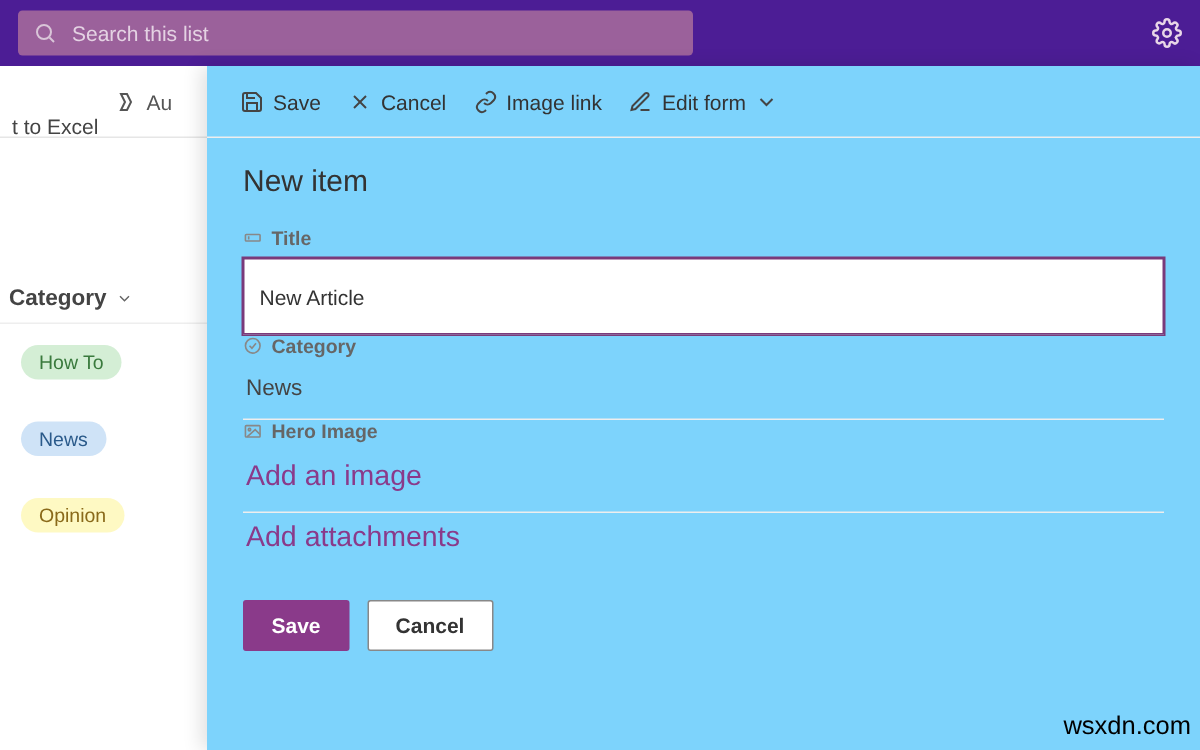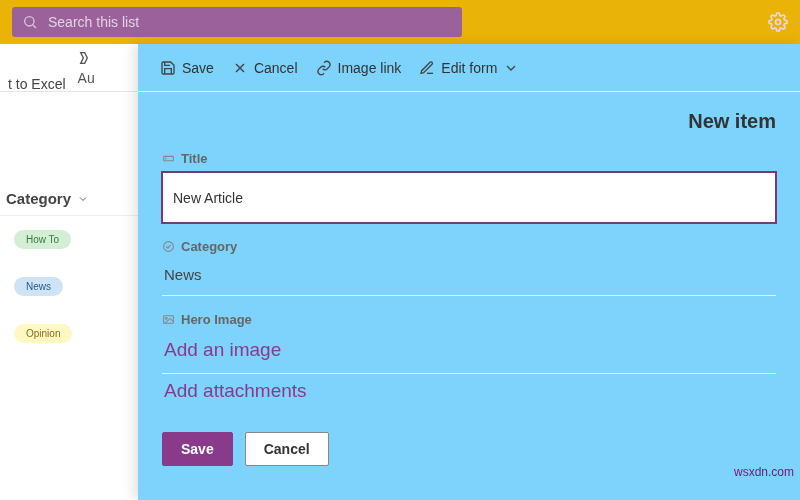--- a/index.html
+++ b/index.html
@@ -1,59 +1,59 @@
 <!DOCTYPE html>
 <html><head>
 <meta charset="utf-8">
 <style>
   * { box-sizing: border-box; margin: 0; padding: 0; font-family: "Segoe UI", Arial, sans-serif; }
   body { width: 800px; height: 500px; overflow: hidden; background: #fff; position: relative; }
 
   
-  .topbar { height: 44px; background: #eab308; display: flex; align-items: center; padding: 0 12px; gap: 12px; }
+  .topbar { height: 44px; background: #4c1d95; display: flex; align-items: center; padding: 0 12px; gap: 12px; }
   .searchbox { flex: 0 0 450px; height: 30px; background: #9b619b; border-radius: 3px; display: flex; align-items: center; padding: 0 10px; gap: 10px; color: #d9c5d8; cursor: text; }
   .searchbox svg { width: 16px; height: 16px; }
   .searchbox span { font-size: 14px; color: #e4d2e3; }
   .topbar-spacer { flex: 1; }
   .gear { width: 20px; height: 20px; color: #e8d6e7; cursor: pointer; display:flex; align-items:center; justify-content:center;}
 
   
   .subbar { height: 48px; background: #fff; border-bottom: 1px solid #e6e6e6; display: flex; align-items: center; padding: 0 8px; gap: 12px; color: #555; font-size: 14px; }
   .subbar .truncated { color: #444; white-space: nowrap; margin-top: 32px; }
-  .subbar .tool { display:flex; align-items:center; gap:4px;flex-direction:column; }
+  .subbar .tool { display:flex; align-items:flex-end; gap:4px; }
   .subbar svg { width:16px; height:16px; }
 
   
   .leftcol { position: absolute; left: 0; top: 92px; width: 138px; padding-top: 90px; }
   .cathead { display:flex; align-items:center; gap:6px; font-size:15px; font-weight:600; color:#444; padding:8px 6px; border-bottom:1px solid #eee;}
   .cathead svg{width:12px;height:12px;}
-  .pill { display:inline-block; margin:14px 0 14px 14px; padding:4px 12px; border-radius:12px; font-size:10px; }
+  .pill { display:inline-block; margin:14px 0 14px 14px; padding:4px 12px; border-radius:12px; font-size:13px; }
   .pill.green{ background:#d4eed5; color:#3a7a3d;}
   .pill.blue{ background:#cfe3f7; color:#2a5a8a;}
   .pill.yellow{ background:#fef9c3; color:#8a6a1a;}
 
   
   .panel { position:absolute; left:138px; top:44px; right:0; bottom:0; background:#7dd3fc; box-shadow:-4px 0 12px rgba(0,0,0,0.12); display:flex; flex-direction:column; }
   .panel-toolbar { height:48px; display:flex; align-items:center; gap:18px; padding:0 22px; border-bottom:1px solid #eee; color:#333; font-size:14px;}
   .panel-toolbar .tool { display:flex; align-items:center; gap:6px; cursor:pointer; }
   .panel-toolbar svg { width:16px; height:16px; stroke:#444; }
   .panel-body { padding:18px 24px; overflow:auto; }
-  .panel-title { font-size:20px; font-weight:700; color:#333; margin-bottom:18px;text-align:right; }
+  .panel-title { font-size:20px; font-weight:400; color:#333; margin-bottom:18px; }
 
-  .field-label{ display:flex; align-items:center; gap:6px; font-size:13px; font-weight:700; color:#666; margin-top:16px; margin-bottom:6px;}
+  .field-label{ display:flex; align-items:center; gap:6px; font-size:13px; font-weight:700; color:#666; margin-bottom:6px;}
   .field-label svg{width:13px;height:13px; stroke:#888;}
   input.title-input{ width:100%; height:51px; border:1px solid #7a3a7a; outline:1px solid #7a3a7a; padding:0 10px; font-size:14px; color:#333;}
   .field-value{ font-size:15px; color:#444; padding:6px 2px 12px 2px; border-bottom:1px solid #eee;}
   .link-action{ font-size:19px; color:#8a3a8a; padding:6px 2px 12px 2px; border-bottom:1px solid #eee; cursor:pointer;}
   .btnrow{ display:flex; gap:12px; margin-top:18px;}
   .btn{ height:34px; padding:0 18px; font-size:14px; font-weight:600; border-radius:2px; cursor:pointer; display:flex; align-items:center;}
   .btn.primary{ background:#8a3a8a; color:#fff; border:1px solid #8a3a8a;}
   .btn.secondary{ background:#fff; color:#333; border:1px solid #888;}
 
-  .watermark{ position:absolute; right:6px; bottom:21px; font-size:12px; color:#701a75;}
+  .watermark{ position:absolute; right:6px; bottom:6px; font-size:17px; color:#000000;}
 </style>
 </head>
 <body>
 
 <div class="topbar">
   <div class="searchbox">
     <svg viewBox="0 0 24 24" fill="none" stroke="currentColor" stroke-width="2">
         <circle cx="11" cy="11" r="7"></circle>
         <line x1="21" y1="21" x2="16.5" y2="16.5"></line>
       </svg>

